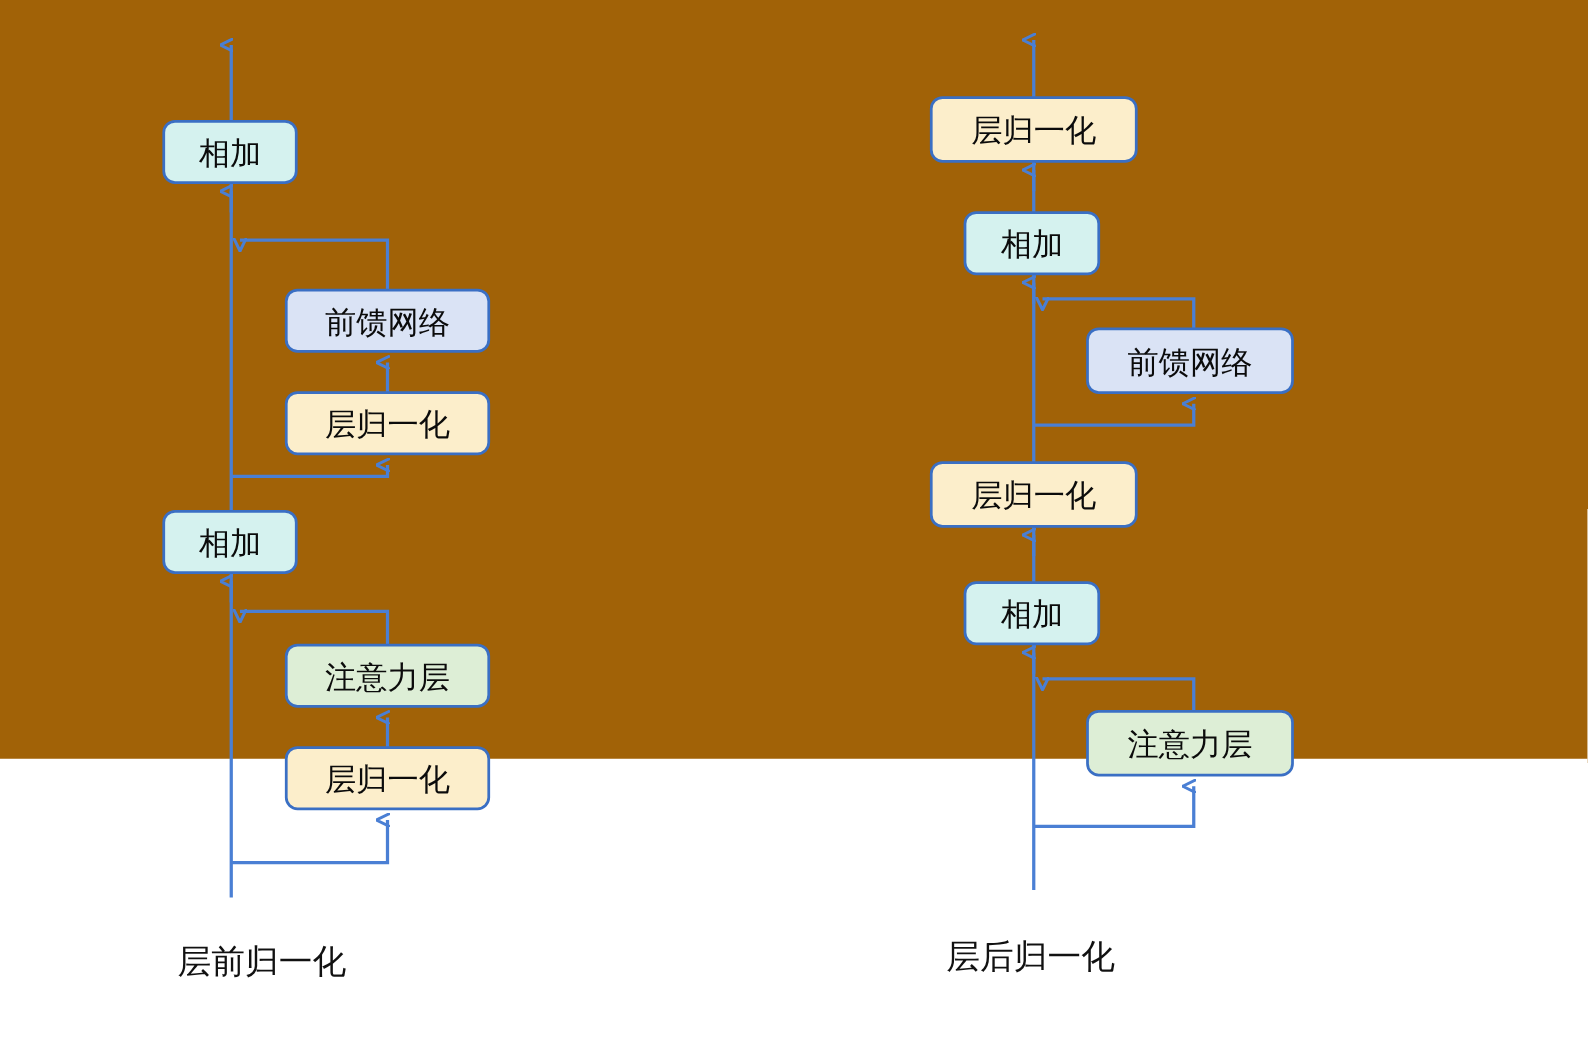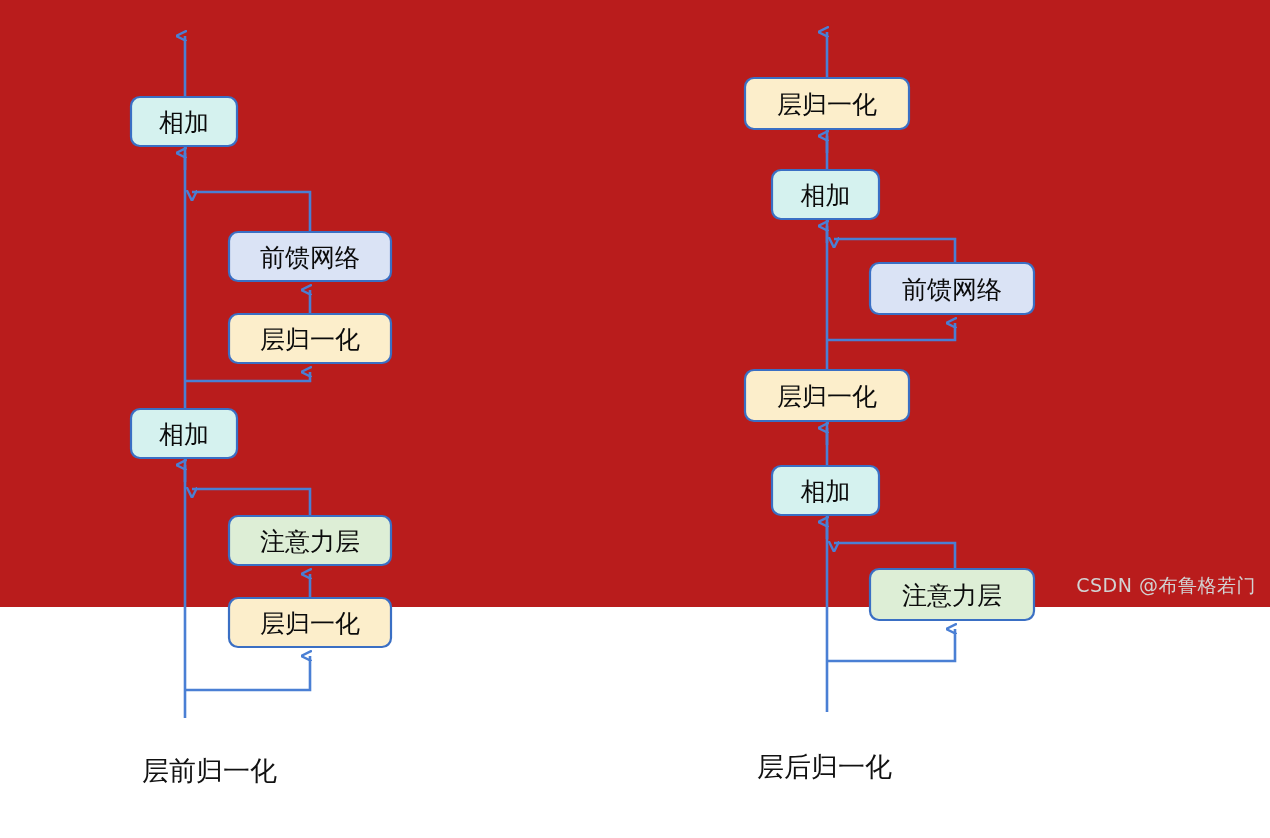--- a/index.html
+++ b/index.html
@@ -1,18 +1,18 @@
 <!DOCTYPE html>
 <html><head>
 <meta charset="utf-8">
 <style>
   html,body{margin:0;padding:0;background:#ffffff;}
   body{width:1270px;height:838px;overflow:hidden;
        font-family:"Liberation Sans","DejaVu Sans",sans-serif;}
-  #stage{position:relative;width:1270px;height:607px;background:#b91c1c;}
+  #stage{position:relative;width:1270px;height:607px;background:#a16207;}
   svg#diagram{position:absolute;left:0;top:0;width:1270px;height:838px;display:block;}
   .node-rect{stroke:#3a6fc4;stroke-width:2.2;}
   .node-label{font-family:"DejaVu Sans","Liberation Sans",sans-serif;
               font-size:25px;fill:#0b0b0b;text-anchor:middle;dominant-baseline:central;}
   .caption{font-family:"DejaVu Sans","Liberation Sans",sans-serif;
            font-size:27px;fill:#111111;dominant-baseline:central;}
   .edge{stroke:#4a7fd4;stroke-width:2.6;fill:none;stroke-linecap:butt;stroke-linejoin:miter;}
   .watermark{position:absolute;right:14px;bottom:8px;color:#d2d2d2;font-size:19px;
              font-family:"DejaVu Sans","Liberation Sans",sans-serif;letter-spacing:.5px;
              white-space:nowrap;}
@@ -98,14 +98,13 @@
         <g>
           <rect x="870" y="569" width="164" height="51" rx="9" ry="9" fill="#ddeed6" class="node-rect"></rect>
           <text x="952" y="595.5" class="node-label">注意力层</text>
         </g>
       </g>
     <g id="captions-layer">
         <text x="142" y="770" class="caption">层前归一化</text>
         <text x="757" y="766" class="caption">层后归一化</text>
       </g>
   </svg>
-  <div class="watermark">CSDN @布鲁格若门</div>
 </div>
 
 </body></html>

